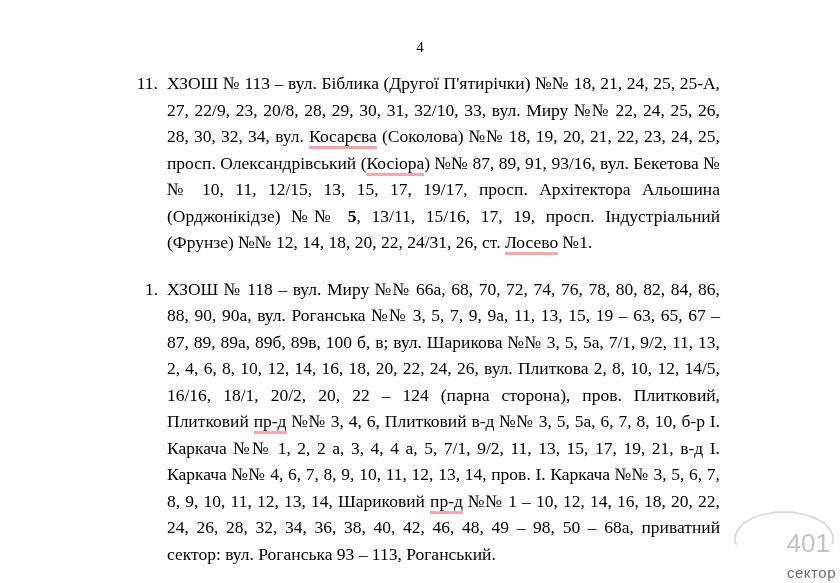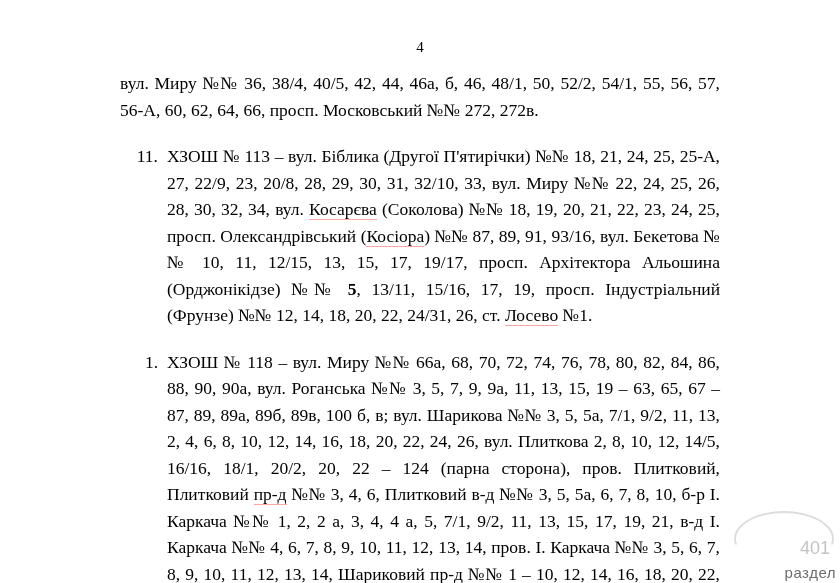--- a/index.html
+++ b/index.html
@@ -49,40 +49,40 @@
   .numbered .num {
     position: absolute;
     left: 0;
     top: 0;
     width: 38px;
     text-align: right;
     font-size: 17.5px;
     line-height: 26.5px;
   }
   .spell {
-    border-bottom: 1px solid #fca5a5;
+    border-bottom: 3px solid #fca5a5;
     box-shadow: inset 0 -1px 0 0 transparent;
   }
   b { font-weight: bold; }
 
   .watermark {
     position: absolute;
     right: 4px;
     bottom: 2px;
     width: 132px;
     height: 74px;
     pointer-events: none;
     overflow: hidden;
   }
   .wm-text {
     position: absolute;
     right: 6px;
     bottom: 22px;
     font-family: "Liberation Sans", sans-serif;
-    font-size: 18px;
+    font-size: 26px;
     color: #b9b9b9;
     letter-spacing: 0px;
     opacity: .85;
   }
   .wm-sub {
     position: absolute;
     right: 0px;
     bottom: 0px;
     font-family: "Liberation Sans", sans-serif;
     font-size: 15px;
@@ -101,33 +101,30 @@
     opacity: .7;
   }
 </style>
 </head>
 <body>
 
 <div class="page">
 
   <div class="page-number">4</div>
 
-  <div class="para continued">
-    <span>вул. Миру №№ 36, 38/4, 40/5, 42, 44, 46а, б, 46, 48/1, 50, 52/2, 54/1, 55, 56, 57, 56-А, 60, 62, 64, 66, просп. Московський №№ 272, 272в.</span>
-  </div>
 
   <div class="para numbered">
     <span class="num">11.</span>
     <span>ХЗОШ № 113 – вул. Бiблика (Другої П'ятирiчки) №№ 18, 21, 24, 25, 25-А, 27, 22/9, 23, 20/8, 28, 29, 30, 31, 32/10, 33, вул. Миру №№ 22, 24, 25, 26, 28, 30, 32, 34, вул. <span class="spell">Косарєва</span> (Соколова) №№ 18, 19, 20, 21, 22, 23, 24, 25, просп. Олександрiвський (<span class="spell">Косiора</span>) №№ 87, 89, 91, 93/16, вул. Бекетова №№ 10, 11, 12/15, 13, 15, 17, 19/17, просп. Архiтектора Альошина (Орджонiкiдзе) №№ <b>5</b>, 13/11, 15/16, 17, 19, просп. Iндустрiальний (Фрунзе) №№ 12, 14, 18, 20, 22, 24/31, 26, ст. <span class="spell">Лосево</span> №1.</span>
   </div>
 
   <div class="para numbered">
     <span class="num">1.</span>
     <span>ХЗОШ № 118 – вул. Миру №№ 66а, 68, 70, 72, 74, 76, 78, 80, 82, 84, 86, 88, 90, 90а, вул. Роганська №№ 3, 5, 7, 9, 9а, 11, 13, 15, 19 – 63, 65, 67 – 87, 89, 89а, 89б, 89в, 100 б, в; вул. Шарикова №№ 3, 5, 5а, 7/1, 9/2, 11, 13, 2, 4, 6, 8, 10, 12, 14, 16, 18, 20, 22, 24, 26, вул. Плиткова 2, 8, 10, 12, 14/5, 16/16, 18/1, 20/2, 20, 22 – 124 (парна сторона), пров. Плитковий, Плитковий <span class="spell">пр-д</span> №№ 3, 4, 6, Плитковий в-д №№ 3, 5, 5а, 6, 7, 8, 10, б-р I. Каркача №№ 1, 2, 2 а, 3, 4, 4 а, 5, 7/1, 9/2, 11, 13, 15, 17, 19, 21, в-д I. Каркача №№ 4, 6, 7, 8, 9, 10, 11, 12, 13, 14, пров. I. Каркача №№ 3, 5, 6, 7, 8, 9, 10, 11, 12, 13, 14, Шариковий <span class="spell">пр-д</span> №№ 1 – 10, 12, 14, 16, 18, 20, 22, 24, 26, 28, 32, 34, 36, 38, 40, 42, 46, 48, 49 – 98, 50 – 68а, приватний сектор: вул. Роганська 93 – 113,  Роганський.</span>
   </div>
 
   <div class="watermark">
     <div class="wm-arc"></div>
     <div class="wm-text">401</div>
-    <div class="wm-sub">раздел</div>
+    <div class="wm-sub">сектор</div>
   </div>
 
 </div>
 
 </body></html>

